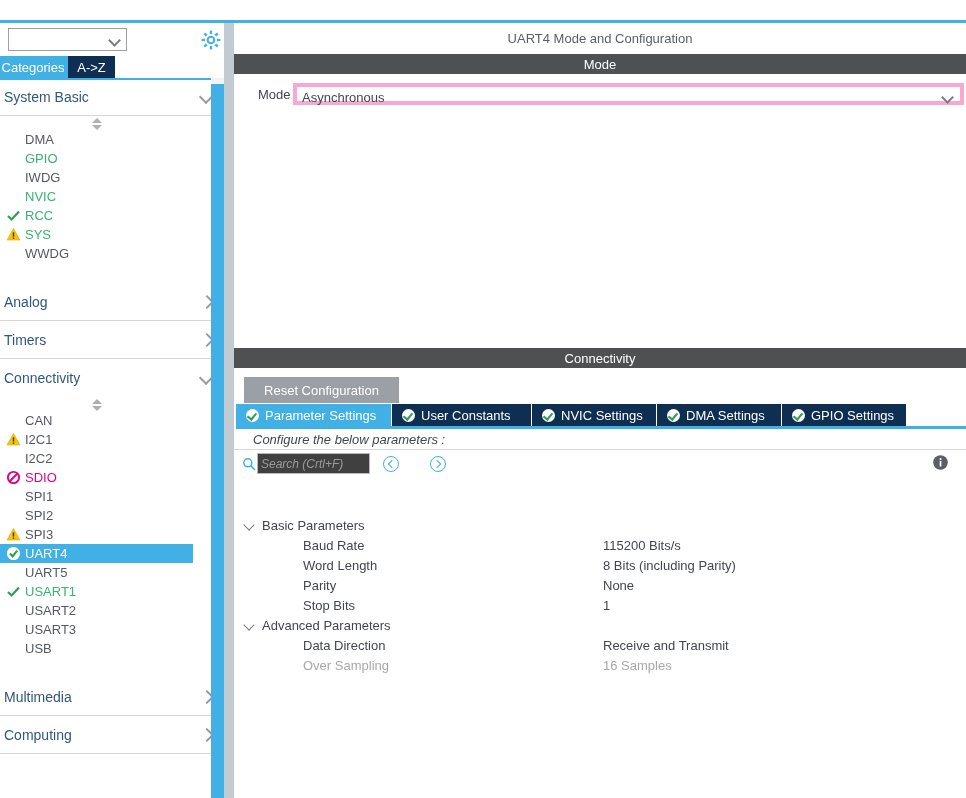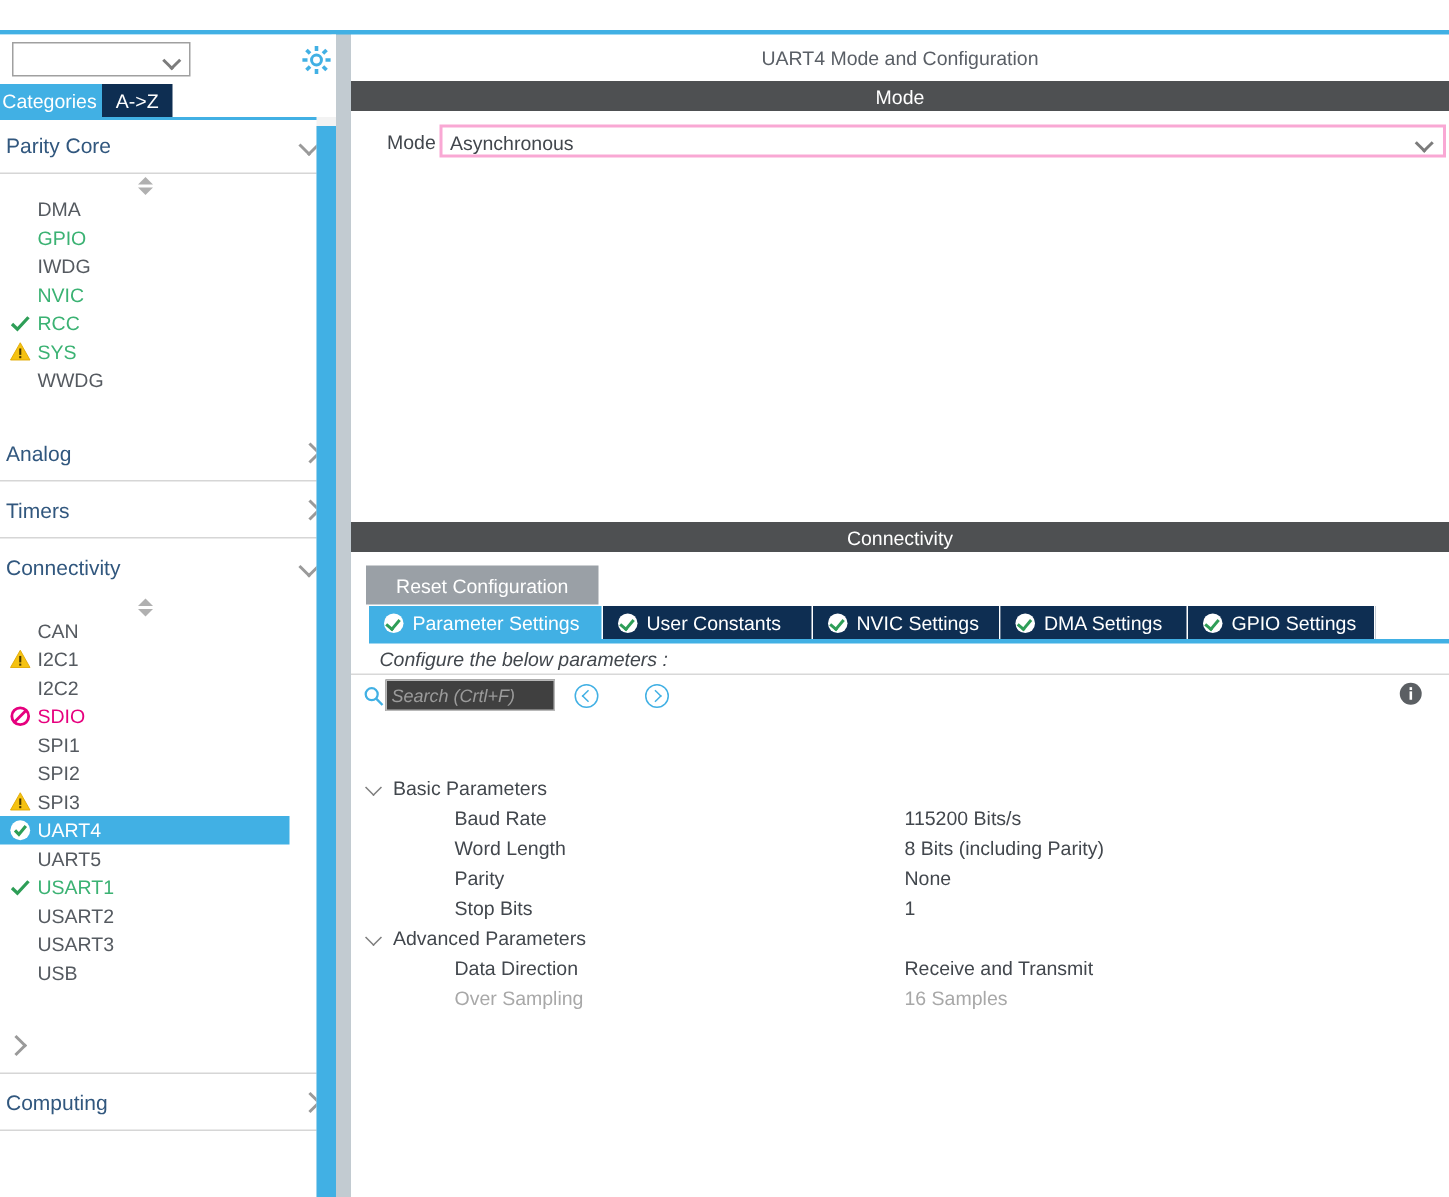--- a/index.html
+++ b/index.html
@@ -167,21 +167,21 @@
 
   .mode-row {
     position: relative; height: 34px; padding-top: 9px;
   }
   .mode-label {
     position: absolute; left: 24px; top: 13px;
     font-size: 13px; color: #42474d;
   }
   .mode-select {
     position: absolute; left: 59px; top: 9px; width: 671px; height: 22px;
-    border: 2px solid #f9a8d4; background: #ffffff;
+    border: 4px solid #f9a8d4; background: #ffffff;
   }
   .mode-select .val {
     position: absolute; left: 5px; top: 3px;
     font-size: 13px; color: #42474d;
   }
   .mode-select .carat {
     position: absolute; right: 8px; top: 6px; width: 9px; height: 9px;
   }
   .mode-select .carat::before {
     content: ""; position: absolute; left: 0; top: 0;
@@ -200,21 +200,21 @@
     width: 155px; height: 26px;
     background: #9aa0a6; color: #ffffff;
     border: none; font-size: 13px;
     font-family: "Liberation Sans", sans-serif;
     display: flex; align-items: center; justify-content: center;
     cursor: pointer;
   }
 
   
   .tab-strip {
-    position: relative; height: 22px; margin-left: 12px;
+    position: relative; height: 22px; margin-left: 2px;
   }
   .tab {
     position: absolute; top: 0; height: 22px;
     background: #0e2e52; color: #ffffff;
     display: flex; align-items: center; gap: 6px;
     padding: 0 10px; font-size: 13px; cursor: pointer;
     border-right: 1px solid #ffffff;
     white-space: nowrap;
   }
   .tab.active { background: #41b0e4; }
@@ -346,21 +346,21 @@
       </div>
       <div class="side-tab inactive">
         <span>A-&gt;Z</span>
       </div>
       <div class="side-tabs-line"></div>
     </div>
 
     <div class="side-body">
 
       <div class="cat-header">
-        <span class="cat-label">Parity Core</span>
+        <span class="cat-label">System Basic</span>
         <span class="arrow down"></span>
       </div>
       <div class="spinner"></div>
       <div class="ip-list">
         <div class="ip-item">
           <span>DMA</span>
         </div>
         <div class="ip-item green">
           <span>GPIO</span>
         </div>
@@ -477,20 +477,21 @@
         <div class="ip-item">
           <span>USART3</span>
         </div>
         <div class="ip-item">
           <span>USB</span>
         </div>
       </div>
       <div class="ip-gap"></div>
 
       <div class="cat-header">
+        <span class="cat-label">Multimedia</span>
         <span class="arrow right"></span>
       </div>
 
       <div class="cat-header">
         <span class="cat-label">Computing</span>
         <span class="arrow right"></span>
       </div>
 
       <div class="side-scroll-track"></div>
       <div class="side-scroll-thumb"></div>

